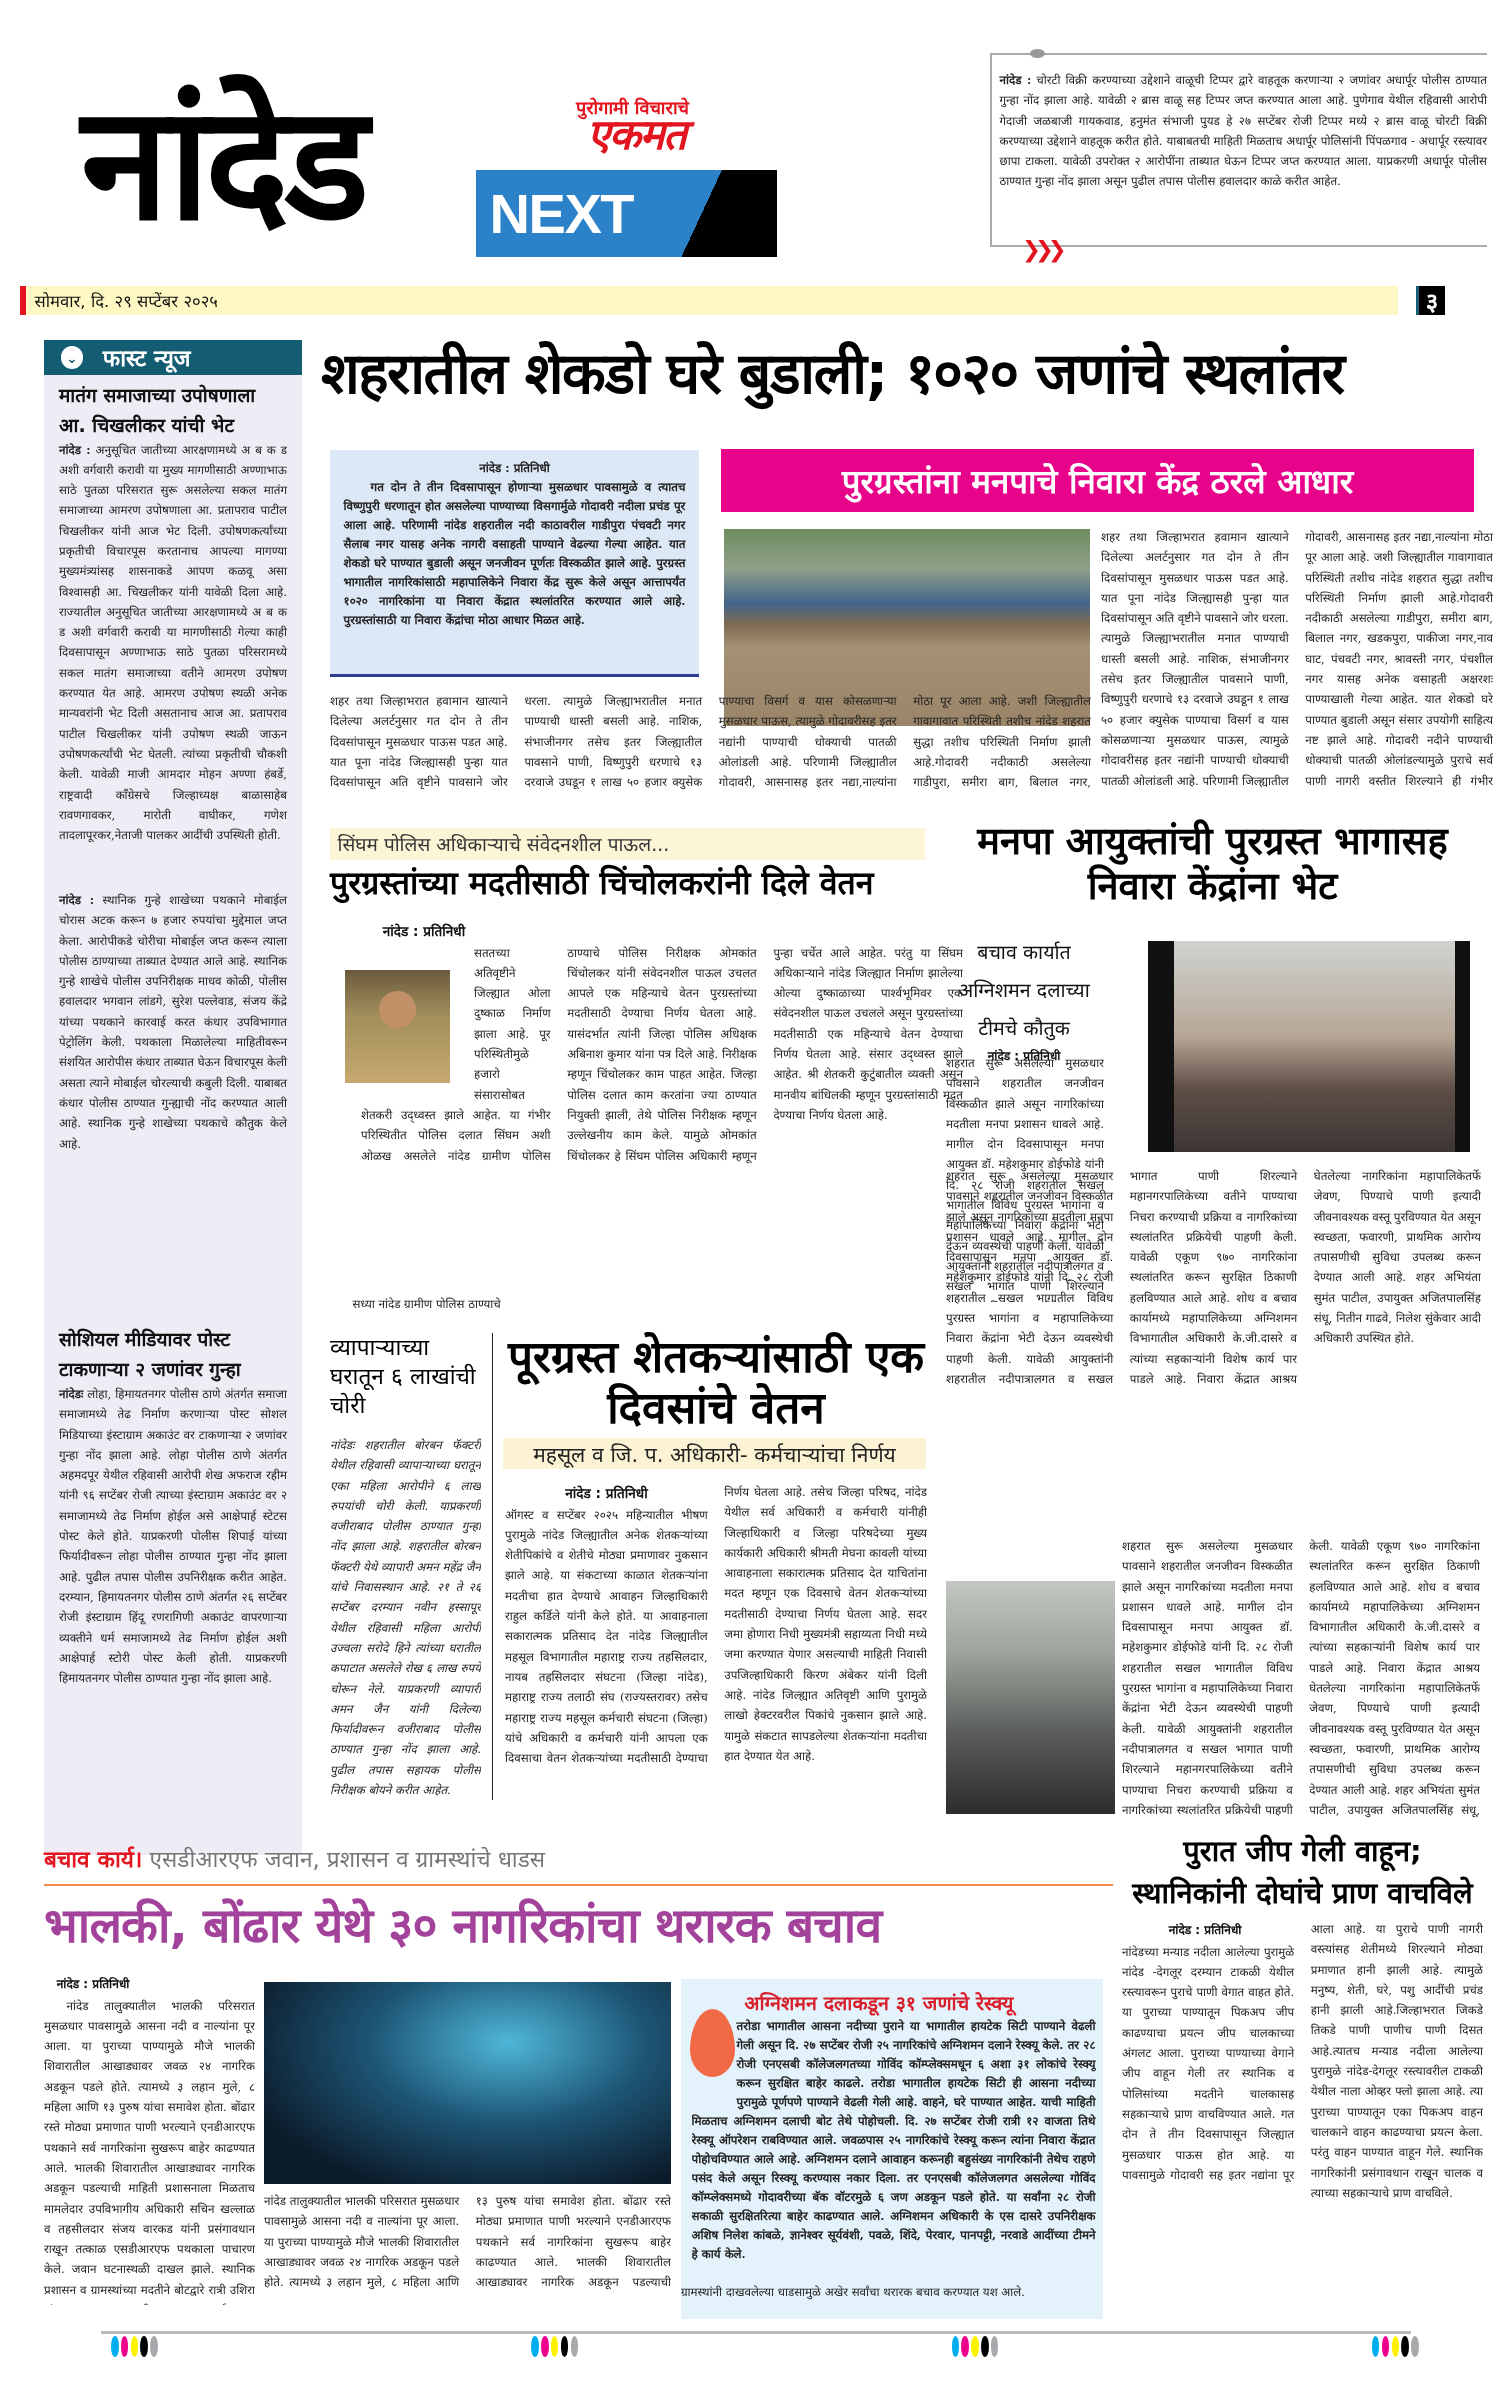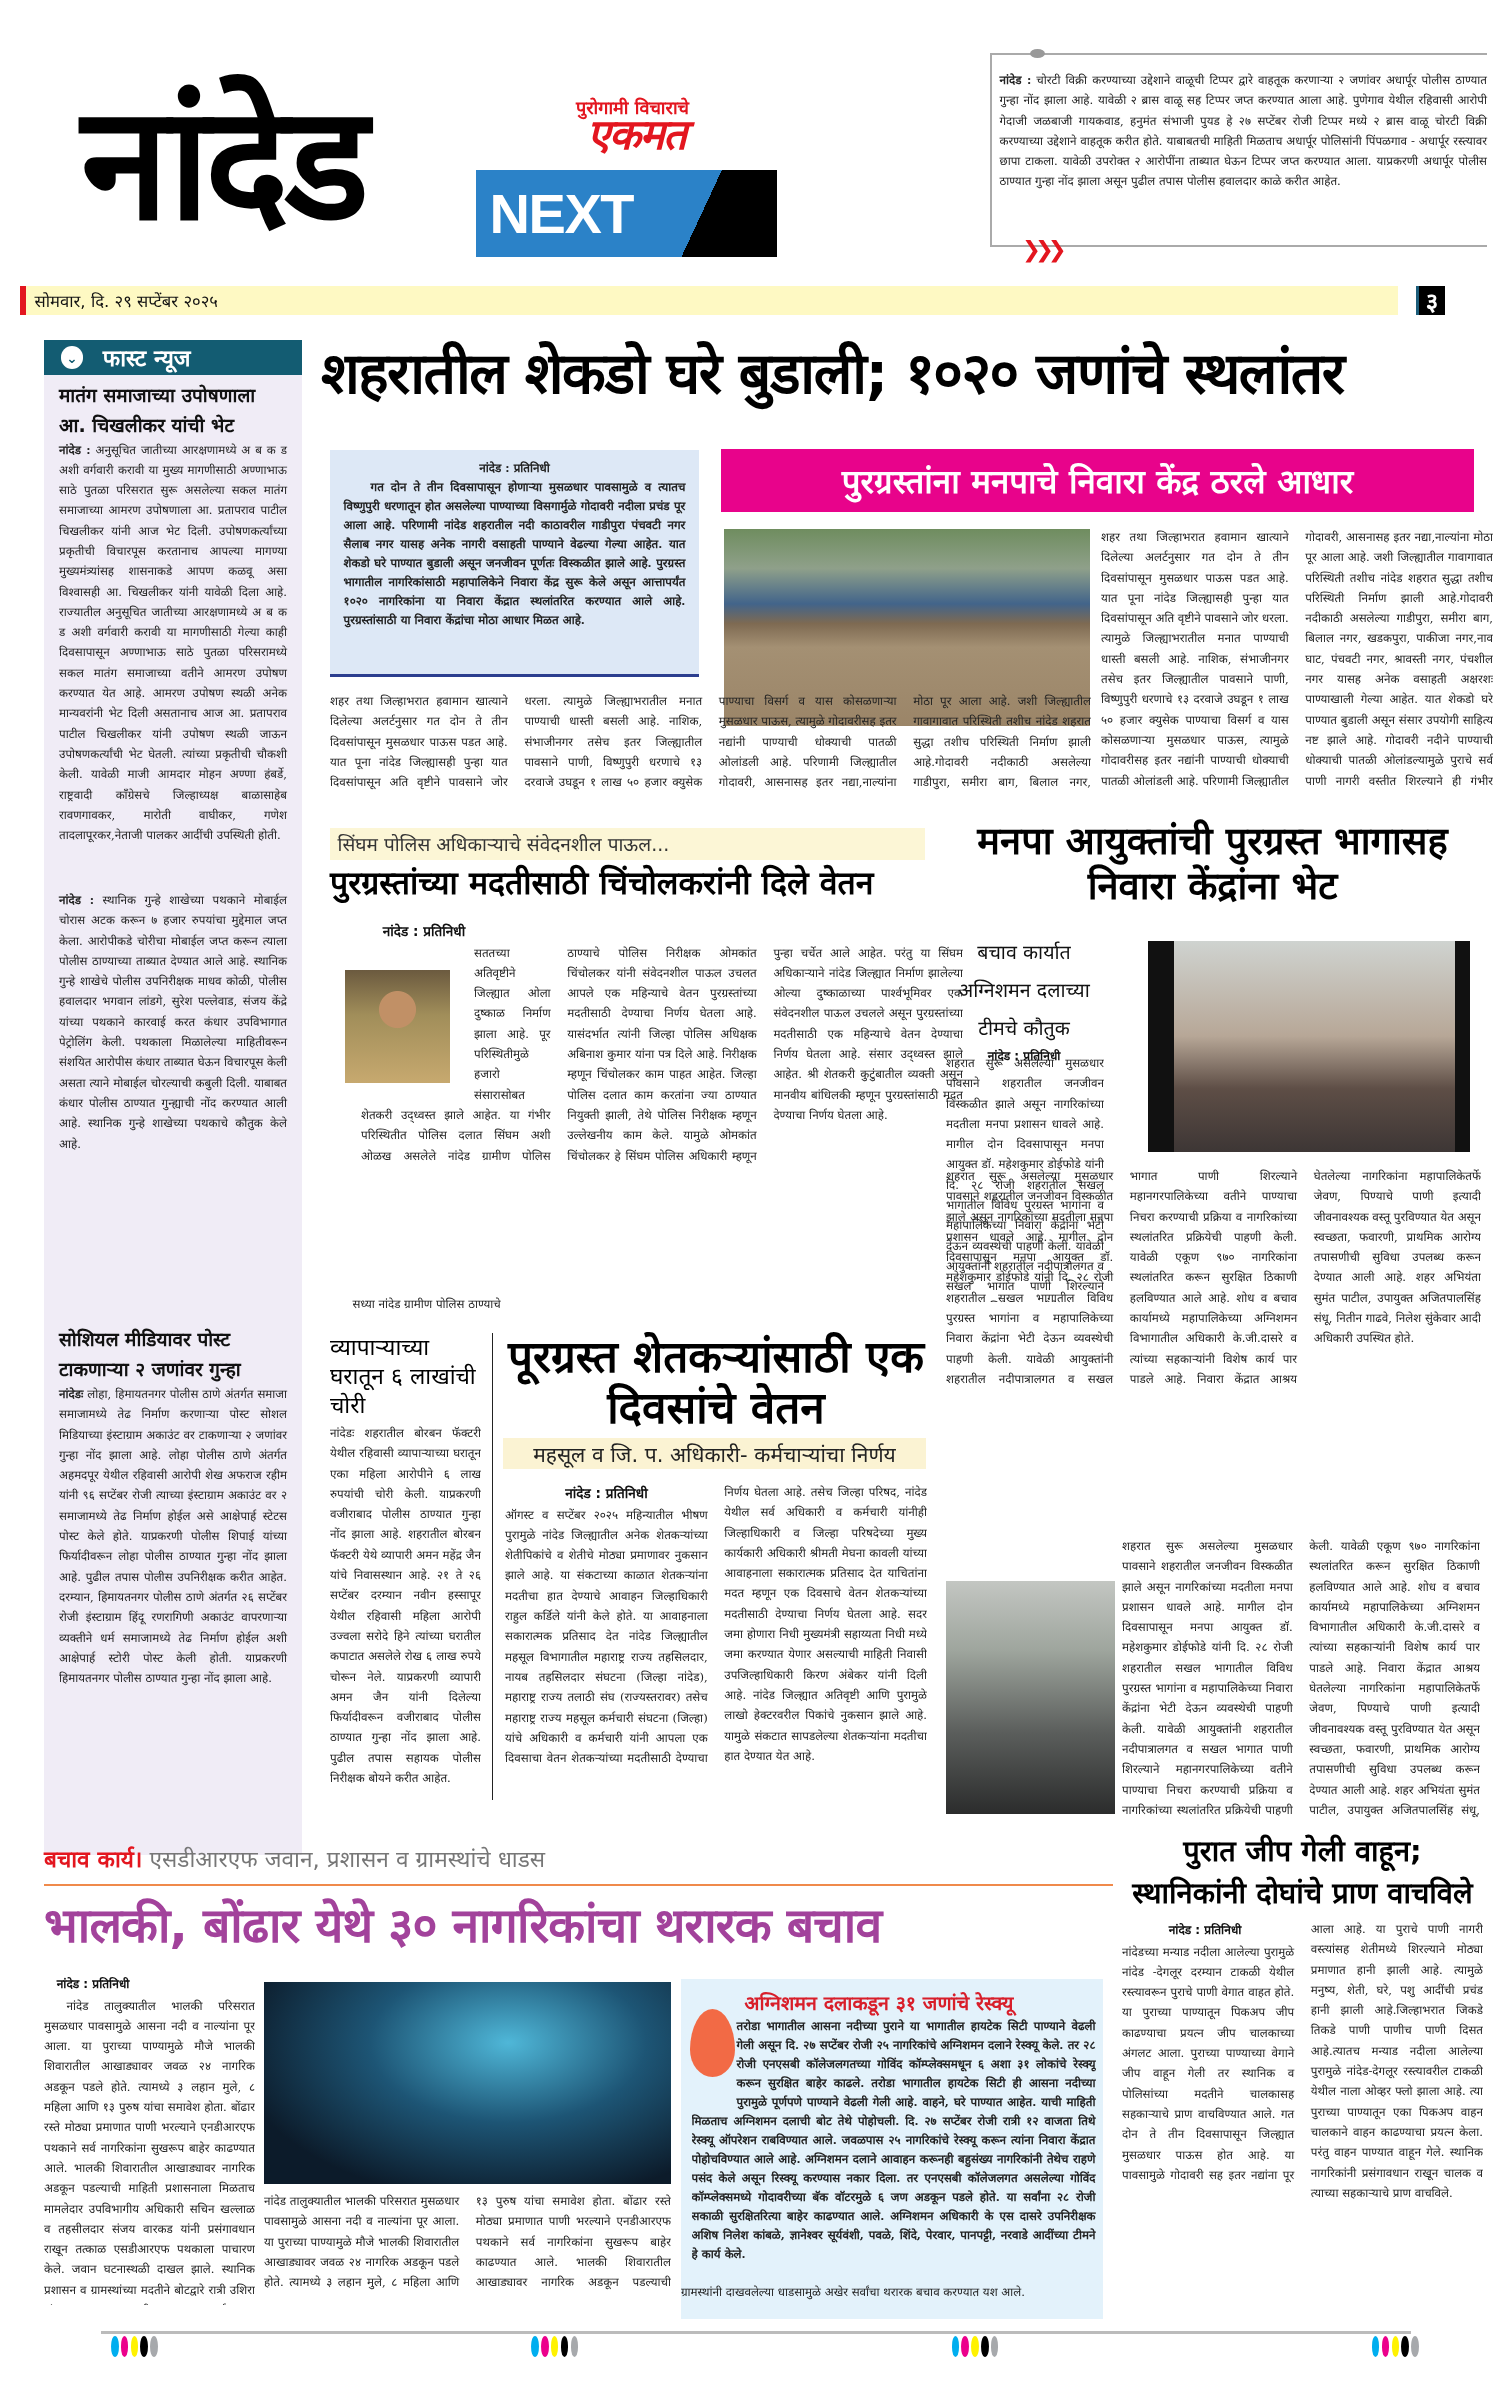--- a/index.html
+++ b/index.html
@@ -147,21 +147,21 @@
   <div class="photo officer-photo" style="left:15px;top:50px;width:105px;height:113px;"></div>
   <div class="body-text small cols3" style="position:absolute;top:22.6px;left:0;width:602px;height:354px;overflow:hidden;margin-left:31px;">
     <div style="float:left;width:113px;height:151px;"></div>
     <span>सततच्या अतिवृष्टीने जिल्ह्यात ओला दुष्काळ निर्माण झाला आहे. पूर परिस्थितीमुळे हजारो संसारासोबत शेतकरी उद्ध्वस्त झाले आहेत. या गंभीर परिस्थितीत पोलिस दलात सिंघम अशी ओळख असलेले नांदेड ग्रामीण पोलिस ठाण्याचे पोलिस निरीक्षक ओमकांत चिंचोलकर यांनी संवेदनशील पाऊल उचलत आपले एक महिन्याचे वेतन पुरग्रस्तांच्या मदतीसाठी देण्याचा निर्णय घेतला आहे. यासंदर्भात त्यांनी जिल्हा पोलिस अधिक्षक अबिनाश कुमार यांना पत्र दिले आहे. निरीक्षक म्हणून चिंचोलकर काम पाहत आहेत. जिल्हा पोलिस दलात काम करतांना ज्या ठाण्यात नियुक्ती झाली, तेथे पोलिस निरीक्षक म्हणून उल्लेखनीय काम केले. यामुळे ओमकांत चिंचोलकर हे सिंघम पोलिस अधिकारी म्हणून पुन्हा चर्चेत आले आहेत. परंतु या सिंघम अधिकाऱ्याने नांदेड जिल्ह्यात निर्माण झालेल्या ओल्या दुष्काळाच्या पार्श्वभूमिवर एक संवेदनशील पाऊल उचलले असून पुरग्रस्तांच्या मदतीसाठी एक महिन्याचे वेतन देण्याचा निर्णय घेतला आहे. संसार उद्ध्वस्त झाले आहेत. श्री शेतकरी कुटुंबातील व्यक्ती असून मानवीय बांधिलकी म्हणून पुरग्रस्तांसाठी मदत देण्याचा निर्णय घेतला आहे.</span>
   </div>
   <p class="body-text small" style="position:absolute;top:374px;left:22.6px;">सध्या नांदेड ग्रामीण पोलिस ठाण्याचे</p>
 </div>
 
 <div class="abs" style="left:330px;top:1333px;width:151px;height:482px;">
   <div class="sub-head-lg" style="font-size:22.6px;line-height:29px;font-weight:normal;">व्यापाऱ्याच्या घरातून ६ लाखांची चोरी</div>
-  <p class="body-text small" style="margin-top:3px;height:407px;overflow:hidden;">
+  <p class="body-text small" style="margin-top:15px;height:407px;overflow:hidden;font-style:italic;">
     <span>नांदेडः</span>
     <span>शहरातील बोरबन फॅक्टरी येथील रहिवासी व्यापाऱ्याच्या घरातून एका महिला आरोपीने ६ लाख रुपयांची चोरी केली. याप्रकरणी वजीराबाद पोलीस ठाण्यात गुन्हा नोंद झाला आहे. शहरातील बोरबन फॅक्टरी येथे व्यापारी अमन महेंद्र जैन यांचे निवासस्थान आहे. २१ ते २६ सप्टेंबर दरम्यान नवीन हस्सापूर येथील रहिवासी महिला आरोपी उज्वला सरोदे हिने त्यांच्या घरातील कपाटात असलेले रोख ६ लाख रुपये चोरून नेले. याप्रकरणी व्यापारी अमन जैन यांनी दिलेल्या फिर्यादीवरून वजीराबाद पोलीस ठाण्यात गुन्हा नोंद झाला आहे. पुढील तपास सहायक पोलीस निरीक्षक बोयने करीत आहेत.</span>
   </p>
 </div>
 <div class="abs divider-v" style="left:492px;top:1333px;height:467px;"></div>
 
 <div class="abs story-head-xl" style="left:505px;top:1331px;width:422px;">पूरग्रस्त शेतकऱ्यांसाठी एक दिवसांचे वेतन</div>
 <div class="abs pale-strip" style="left:503px;top:1438px;width:423px;">महसूल व जि. प. अधिकारी- कर्मचाऱ्यांचा निर्णय</div>
 <div class="abs" style="left:505px;top:1482px;width:422px;height:331px;">
   <p class="byline" style="width:203px;">नांदेड : प्रतिनिधी</p>

